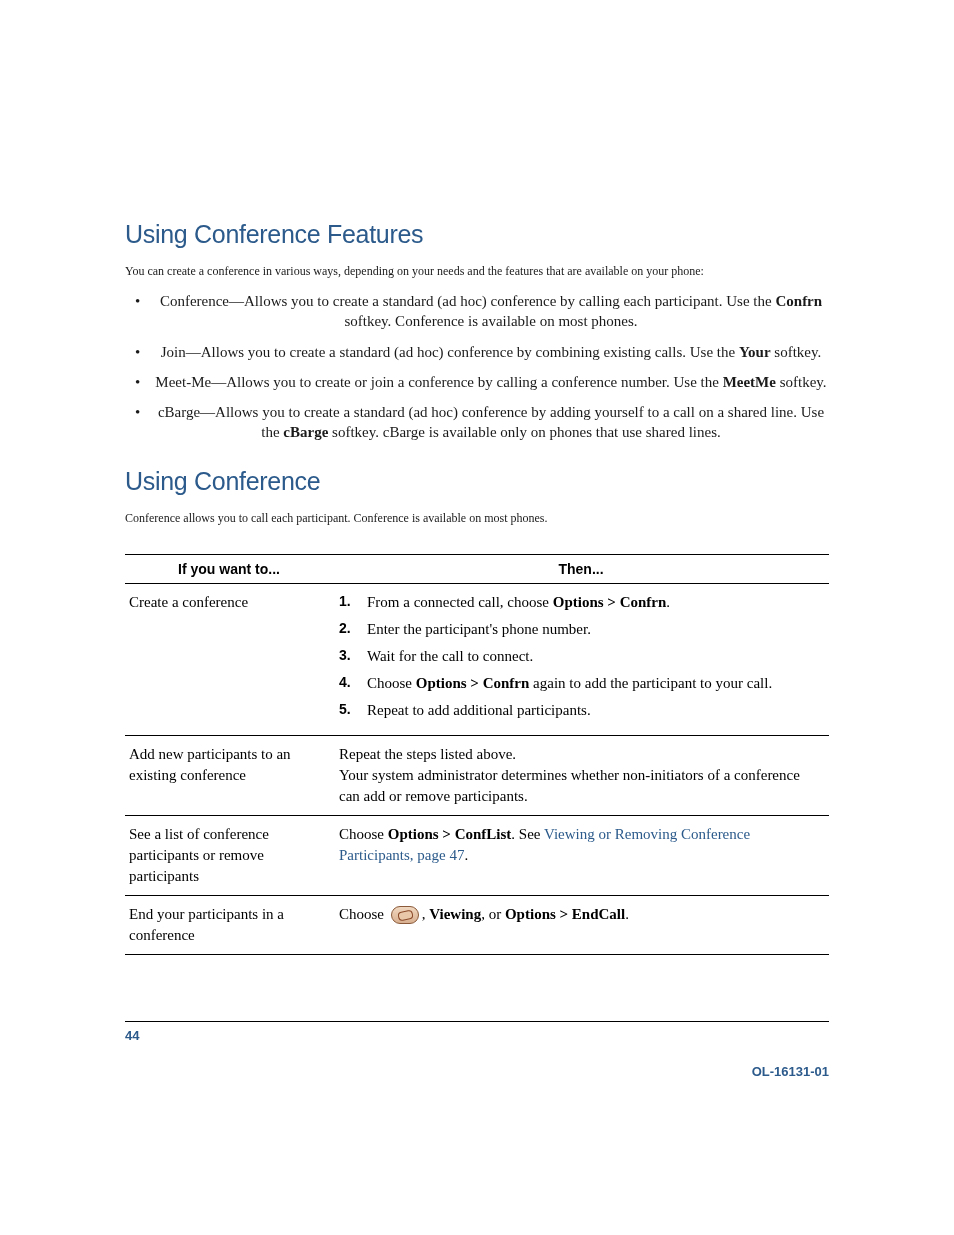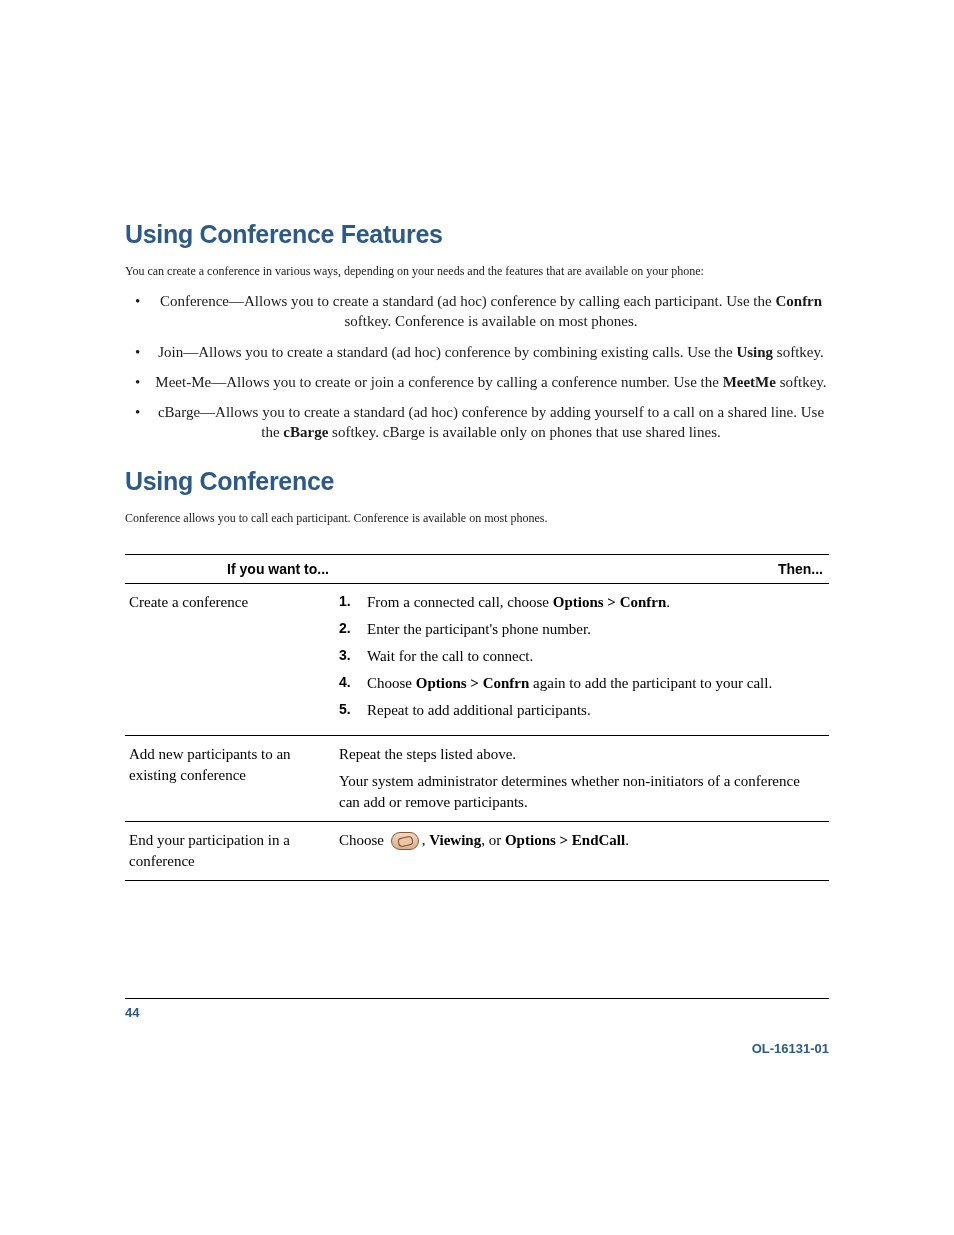--- a/index.html
+++ b/index.html
@@ -11,21 +11,21 @@
   }
   .page {
     width: 954px;
     height: 1235px;
     position: relative;
     box-sizing: border-box;
     padding: 220px 125px 0 125px;
   }
   h2.section-heading {
     font-family: Arial, Helvetica, sans-serif;
-    font-weight: bold;
+    font-weight: normal;
     color: #2b5a8b;
     font-size: 25px;
     margin: 0 0 14px 0;
     letter-spacing: -0.3px;
   }
   p.body {
     font-size: 12px;
     line-height: 1.35;
     margin: 0 0 12px 0;
     color: #1a1a1a;
@@ -54,21 +54,21 @@
   table.proc {
     border-collapse: collapse;
     width: 100%;
     margin-top: 28px;
     table-layout: fixed;
   }
   table.proc th {
     font-family: Arial, Helvetica, sans-serif;
     font-weight: bold;
     font-size: 14px;
-    text-align: right;
+    text-align: center;
     padding: 6px 6px 6px 4px;
     border-top: 1.5px solid #000;
     border-bottom: 1px solid #000;
   }
   table.proc td {
     font-size: 15px;
     line-height: 1.4;
     padding: 8px 6px 8px 4px;
     border-bottom: 1px solid #000;
     vertical-align: top;
@@ -120,21 +120,21 @@
     height: 7px;
     border: 1px solid #8a4a2a;
     border-radius: 4px;
     background: #e8c8a8;
     transform: rotate(-12deg);
   }
   .footer {
     position: absolute;
     left: 125px;
     right: 125px;
-    bottom: 179px;
+    bottom: 156px;
     border-top: 1px solid #000;
     padding-top: 6px;
     display: flex;
     justify-content: space-between;
     font-family: Arial, Helvetica, sans-serif;
     font-weight: bold;
     font-size: 13px;
   }
   .footer .pg { color: #2b5a8b; }
   .footer .doc { color: #2b5a8b; margin-top: 36px; }
@@ -146,21 +146,21 @@
 
   <h2 class="section-heading">Using Conference Features</h2>
 
   <p class="body">You can create a conference in various ways, depending on your needs and the features that are available on your phone:</p>
 
   <ul class="bullets">
     <li>
       <span>Conference—Allows you to create a standard (ad hoc) conference by calling each participant. Use the </span><span class="bold">Confrn</span><span> softkey. Conference is available on most phones.</span>
     </li>
     <li>
-      <span>Join—Allows you to create a standard (ad hoc) conference by combining existing calls. Use the </span><span class="bold">Using</span><span> softkey.</span>
+      <span>Join—Allows you to create a standard (ad hoc) conference by combining existing calls. Use the </span><span class="bold">Your</span><span> softkey.</span>
     </li>
     <li>
       <span>Meet-Me—Allows you to create or join a conference by calling a conference number. Use the </span><span class="bold">MeetMe</span><span> softkey.</span>
     </li>
     <li>
       <span>cBarge—Allows you to create a standard (ad hoc) conference by adding yourself to a call on a shared line. Use the </span><span class="bold">cBarge</span><span> softkey. cBarge is available only on phones that use shared lines.</span>
     </li>
   </ul>
 
   <h2 class="section-heading">Using Conference</h2>
@@ -188,25 +188,31 @@
             <li><span>Wait for the call to connect.</span></li>
             <li><span>Choose </span><span class="bold">Options &gt; Confrn</span><span> again to add the participant to your call.</span></li>
             <li><span>Repeat to add additional participants.</span></li>
           </ol>
         </td>
       </tr>
       <tr>
         <td class="col1">Add new participants to an existing conference</td>
         <td>
           <div>Repeat the steps listed above.</div>
-          <div style="margin-top:6px">Your system administrator determines whether non-initiators of a conference can add or remove participants.</div>
-        </td>
-      </tr>
-      <tr>
-        <td class="col1">End your participation in a conference</td>
+          <div style="margin-top:0">Your system administrator determines whether non-initiators of a conference can add or remove participants.</div>
+        </td>
+      </tr>
+      <tr>
+        <td class="col1">See a list of conference participants or remove participants</td>
+        <td>
+          <span>Choose </span><span class="bold">Options &gt; ConfList</span><span>. See </span><a class="xref">Viewing or Removing Conference Participants, page 47</a><span>.</span>
+        </td>
+      </tr>
+      <tr>
+        <td class="col1">End your participants in a conference</td>
         <td>
           <span>Choose </span><span class="end-icon"></span><span>, </span><span class="bold">Viewing</span><span>, or </span><span class="bold">Options &gt; EndCall</span><span>.</span>
         </td>
       </tr>
     </tbody>
   </table>
 
   <div class="footer">
     <span class="pg">44</span>
     <span class="doc">OL-16131-01</span>

